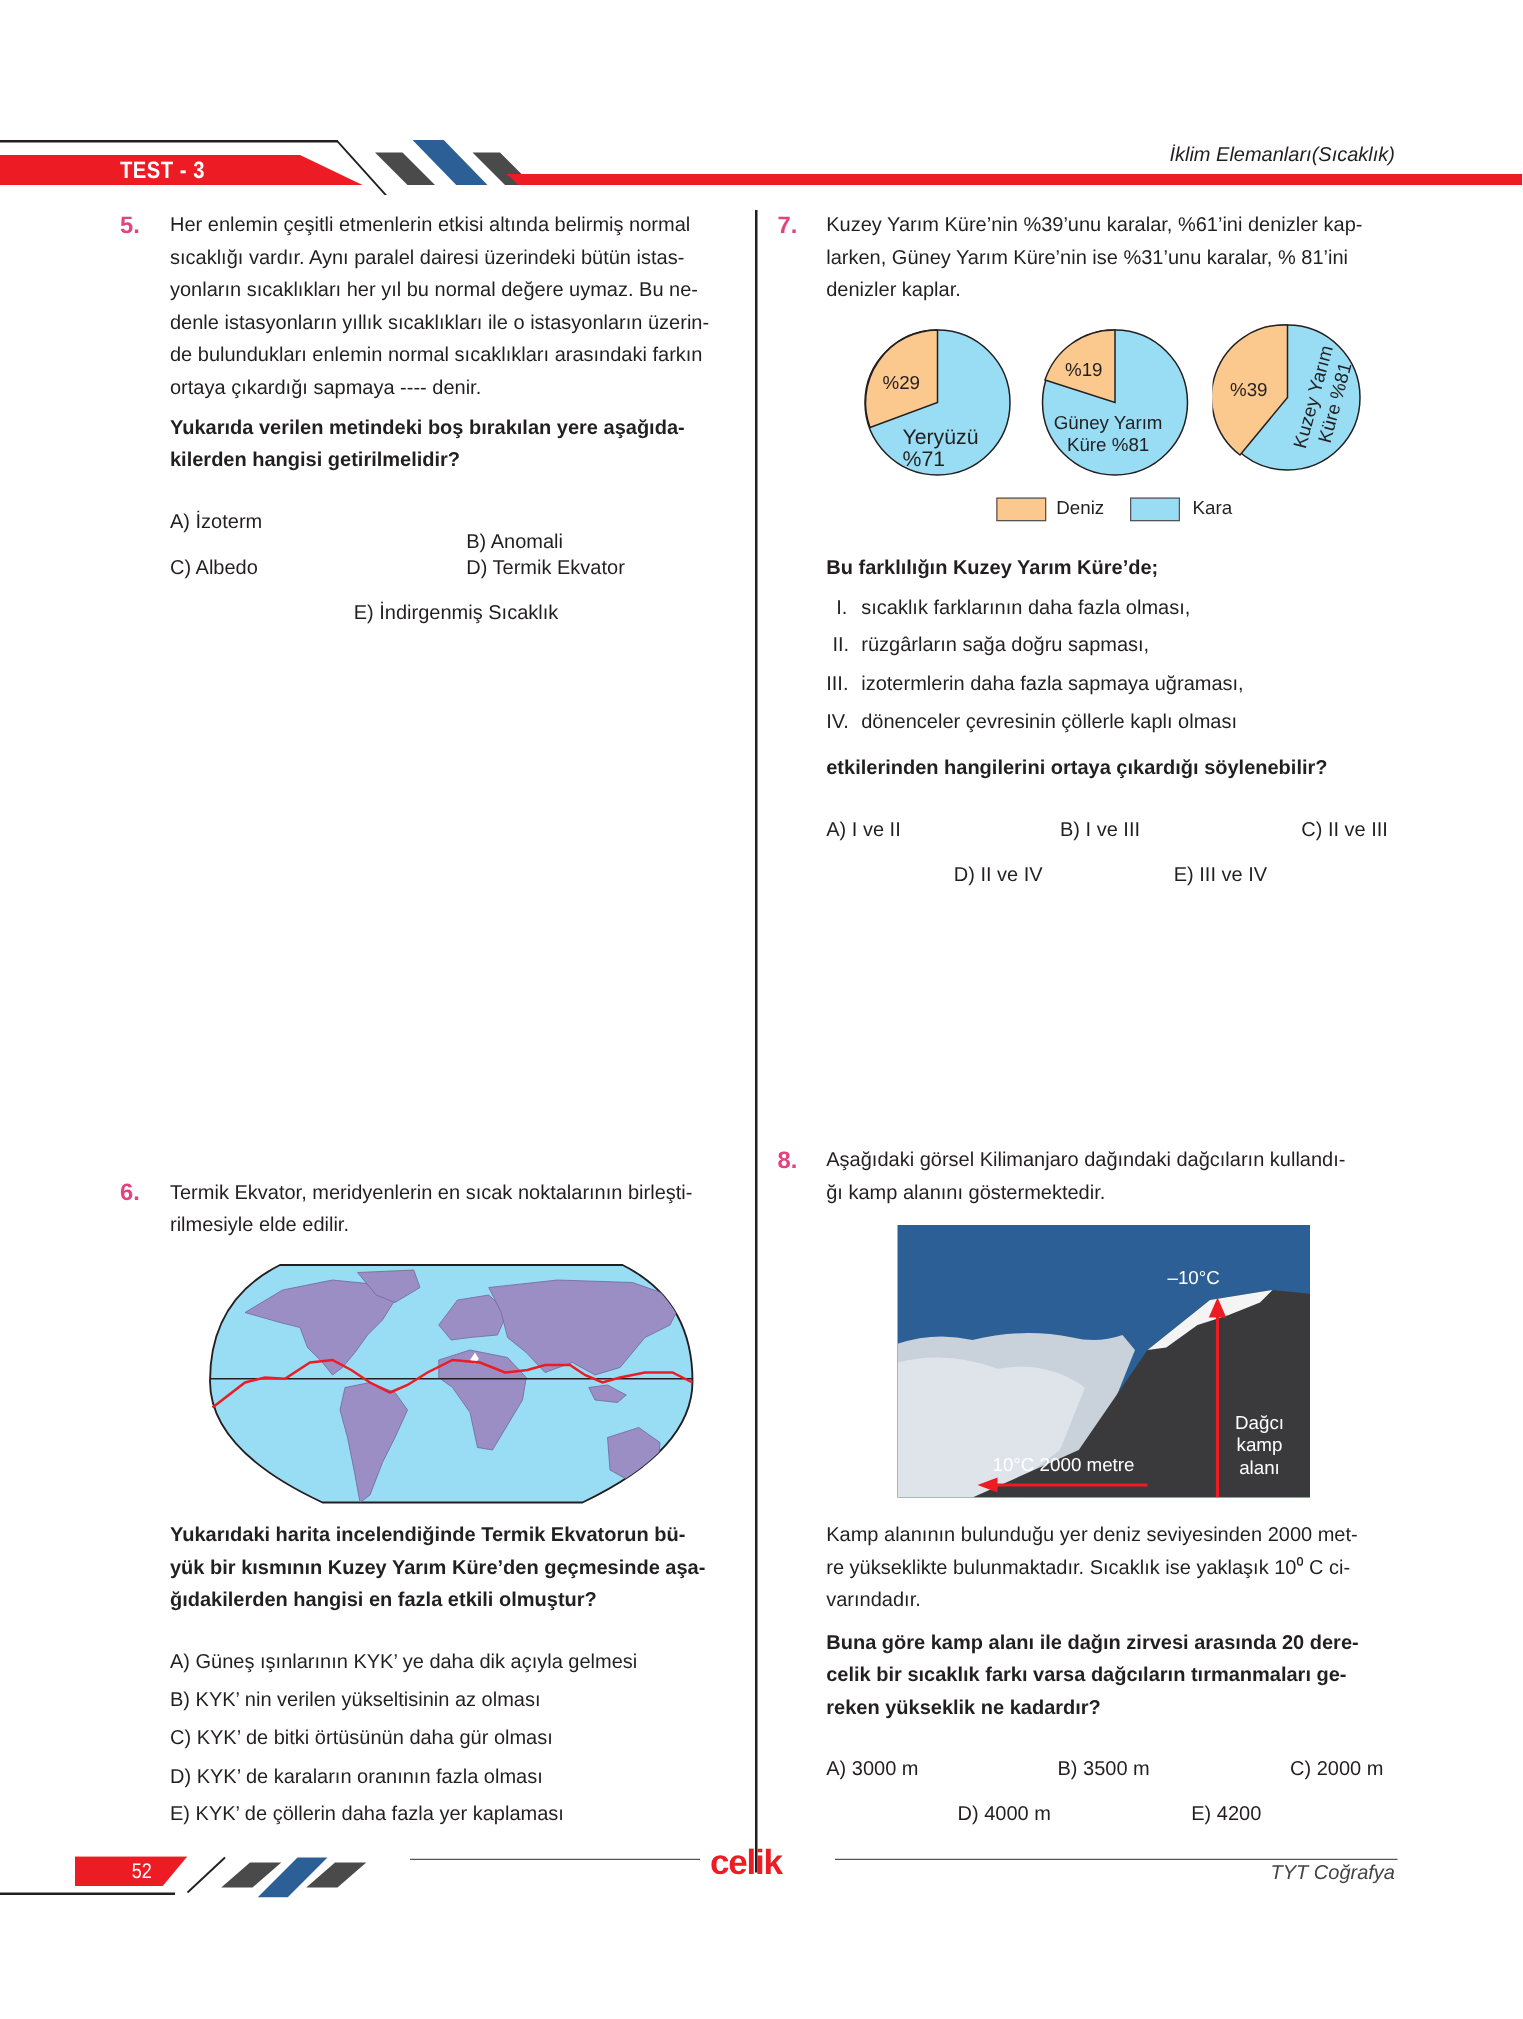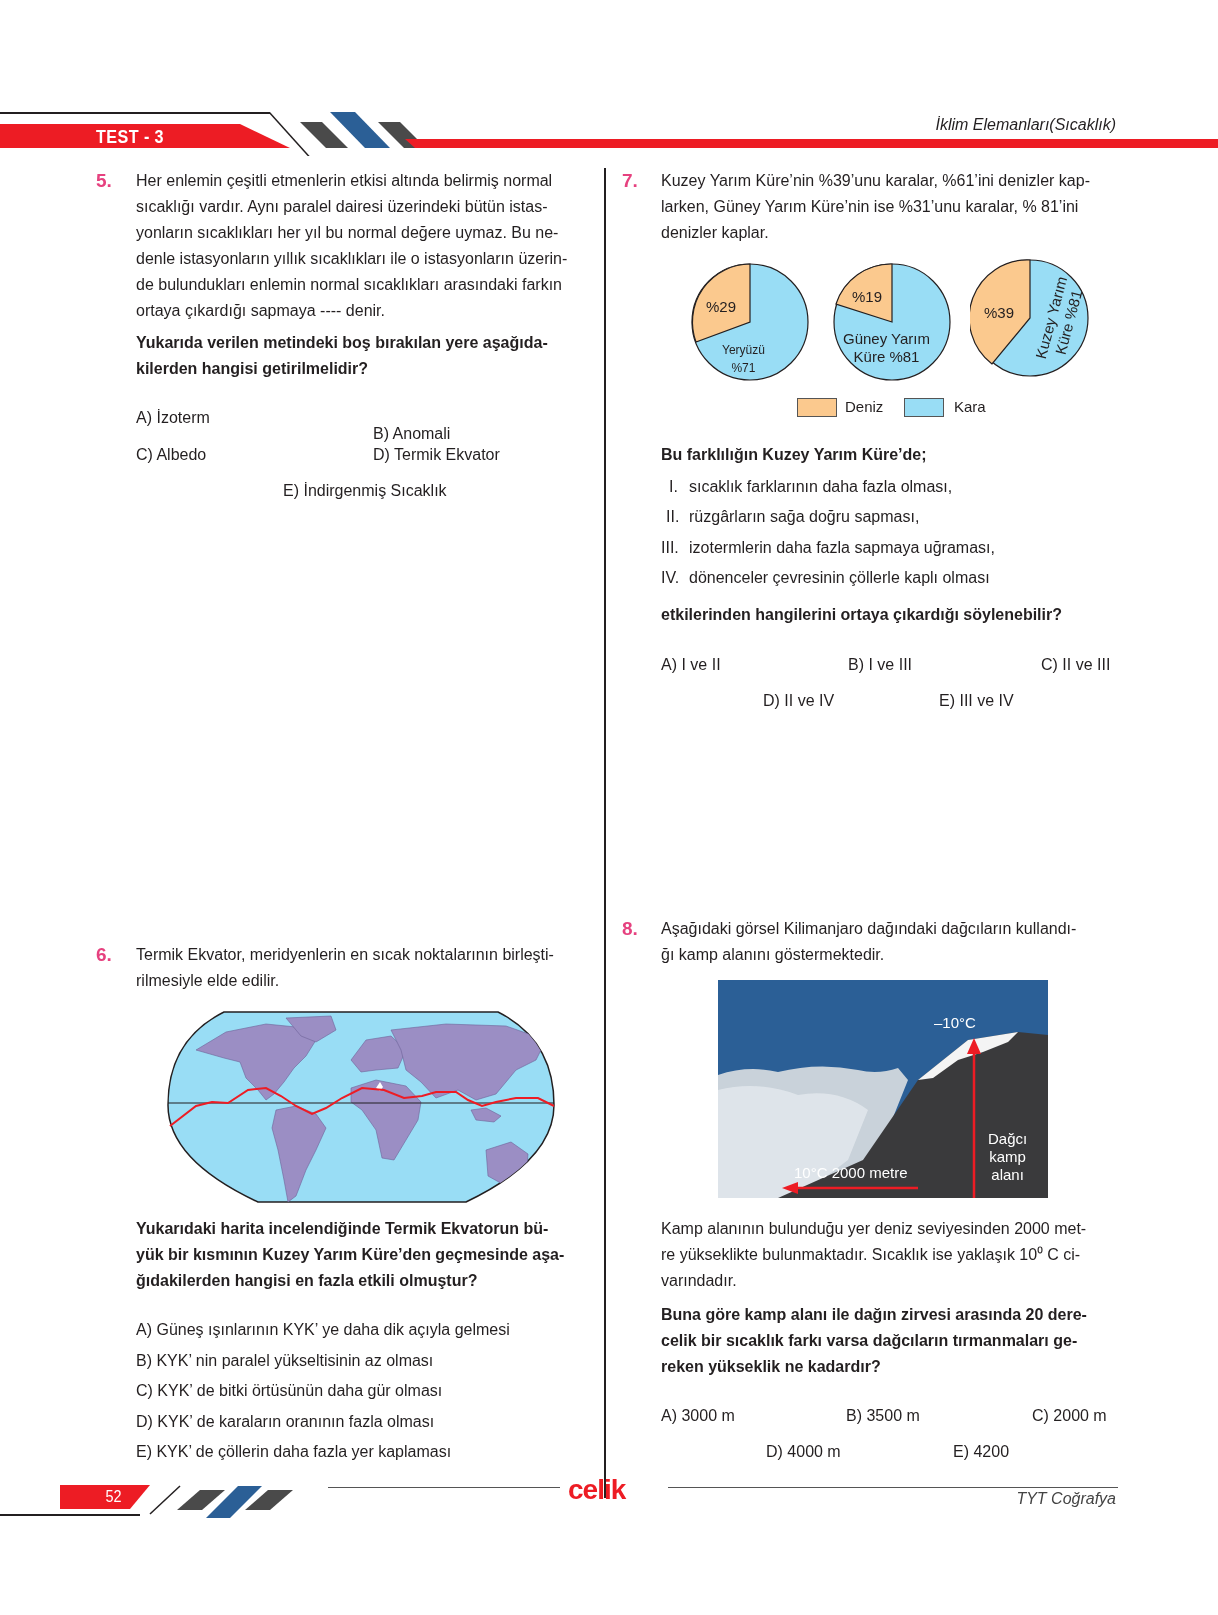--- a/index.html
+++ b/index.html
@@ -118,40 +118,40 @@
       <line x1="2" y1="93" x2="388" y2="93" stroke="#231f20" stroke-width="1.2"></line>
       <polyline points="4,116 30,96 46,92 62,93 82,80 100,78 115,86 130,96 146,104 160,98 176,88 196,78 218,80 238,88 256,86 270,82 290,82 302,90 316,96 330,92 350,88 372,88 388,96" fill="none" stroke="#ed1c24" stroke-width="2"></polyline>
     </svg>
   </div>
   <div class="text bold" style="left:136px;top:1216px;width:454px">
     <div>Yukarıdaki harita incelendiğinde Termik Ekvatorun bü-</div>
     <div>yük bir kısmının Kuzey Yarım Küre’den geçmesinde aşa-</div>
     <div>ğıdakilerden hangisi en fazla etkili olmuştur?</div>
   </div>
   <div class="opt" style="left:136px;top:1321px">A)  Güneş ışınlarının KYK’ ye daha dik açıyla gelmesi</div>
-  <div class="opt" style="left:136px;top:1352px">B)  KYK’ nin paralel yükseltisinin az olması</div>
+  <div class="opt" style="left:136px;top:1352px">B)  KYK’ nin verilen yükseltisinin az olması</div>
   <div class="opt" style="left:136px;top:1382px">C)  KYK’ de bitki örtüsünün daha gür olması</div>
   <div class="opt" style="left:136px;top:1413px">D)  KYK’ de karaların oranının fazla olması</div>
   <div class="opt" style="left:136px;top:1443px">E)  KYK’ de çöllerin daha fazla yer kaplaması</div>
 </section>
 
 <section>
   <div class="qnum" style="left:622px;top:170px">7.</div>
   <div class="text" style="left:661px;top:168px;width:454px">
     <div>Kuzey Yarım Küre’nin %39’unu karalar, %61’ini denizler kap-</div>
     <div>larken, Güney Yarım Küre’nin ise %31’unu karalar, % 81’ini</div>
     <div>denizler kaplar.</div>
   </div>
 
   <svg style="position:absolute;left:690px;top:260px" width="130" height="125">
     <circle cx="60" cy="62" r="58" fill="#99ddf5" stroke="#231f20" stroke-width="1.2"></circle>
     <path d="M60,62 L60,4 A58,58 0 0 0 6,82 Z" fill="#fbc98e" stroke="#231f20" stroke-width="1.2"></path>
   </svg>
   <div class="opt" style="left:706px;top:298px;font-size:15px">%29</div>
-  <div class="opt" style="left:722px;top:341px;font-size:12px;text-align:center;line-height:18px">
+  <div class="opt" style="left:722px;top:341px;font-size:17px;line-height:18px">
     <div>Yeryüzü</div>
     <div>%71</div>
   </div>
 
   <svg style="position:absolute;left:832px;top:260px" width="124" height="125">
     <circle cx="60" cy="62" r="58" fill="#99ddf5" stroke="#231f20" stroke-width="1.2"></circle>
     <path d="M60,62 L60,4 A58,58 0 0 0 4,44 Z" fill="#fbc98e" stroke="#231f20" stroke-width="1.2"></path>
   </svg>
   <div class="opt" style="left:852px;top:288px;font-size:15px">%19</div>
   <div class="opt" style="left:843px;top:330px;font-size:15px;text-align:center;line-height:18px">

